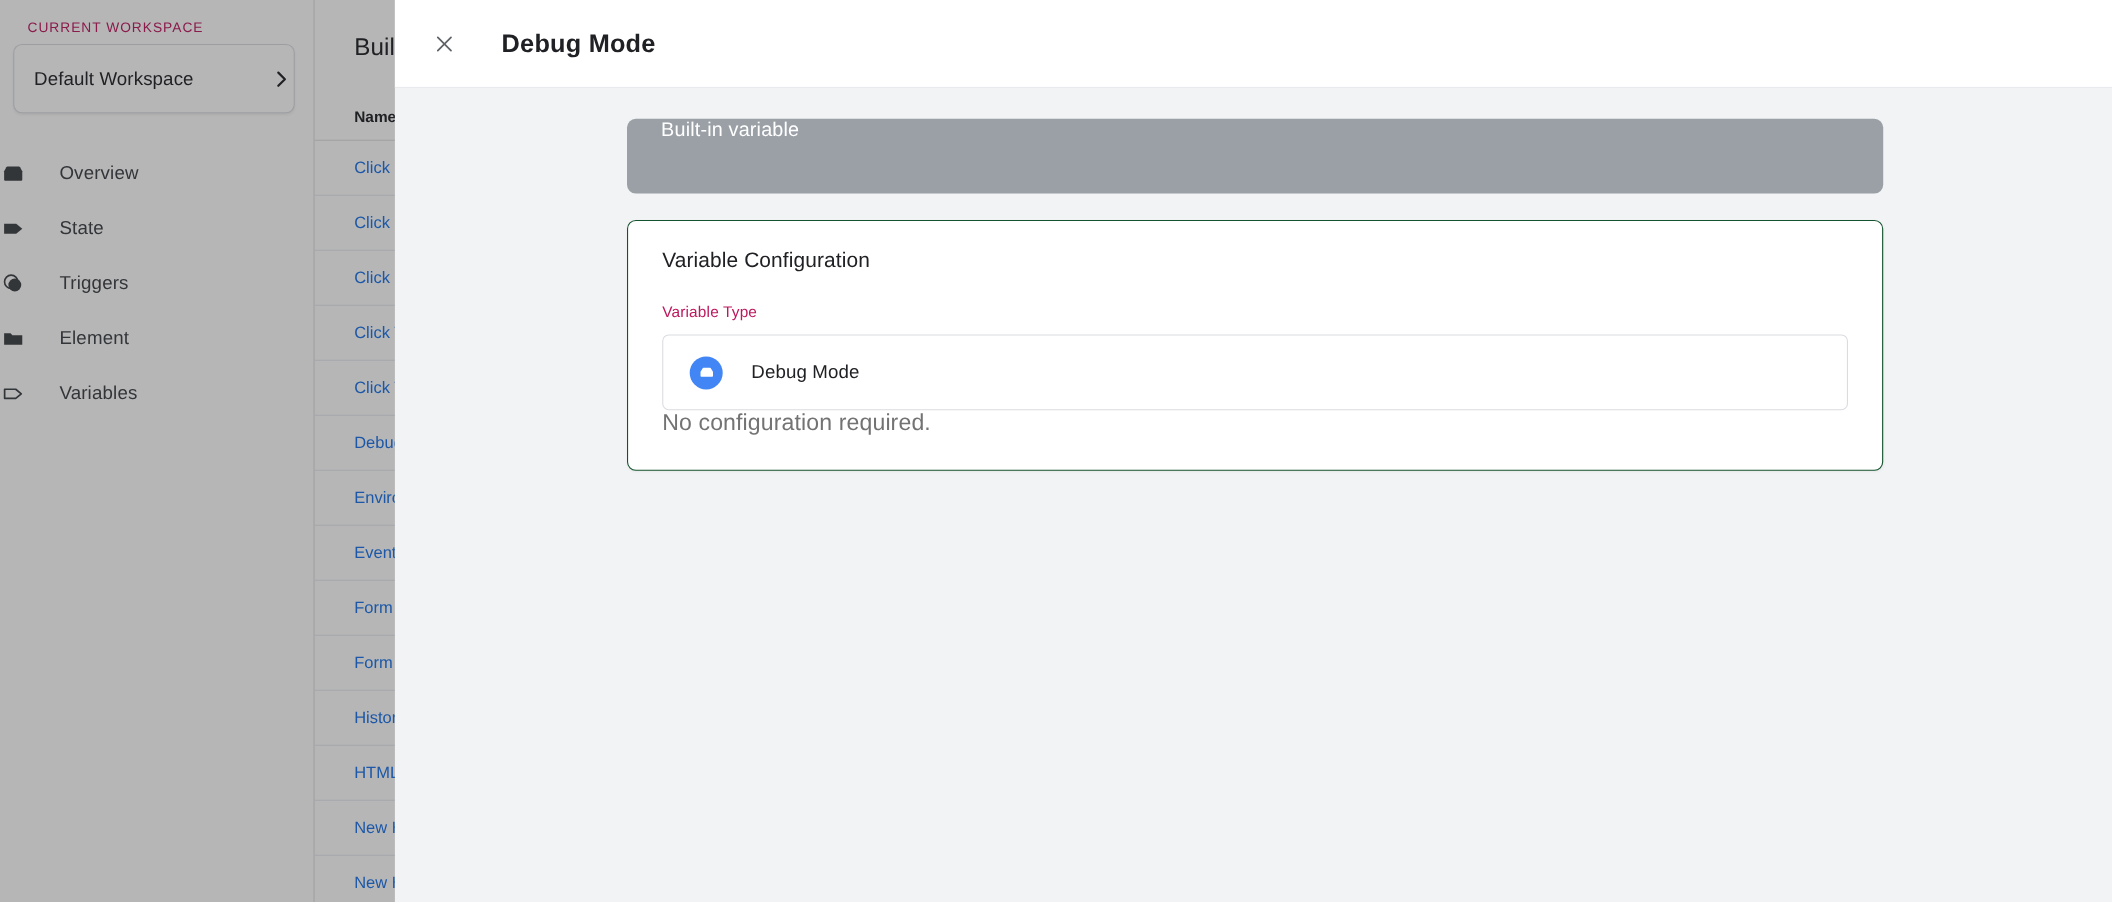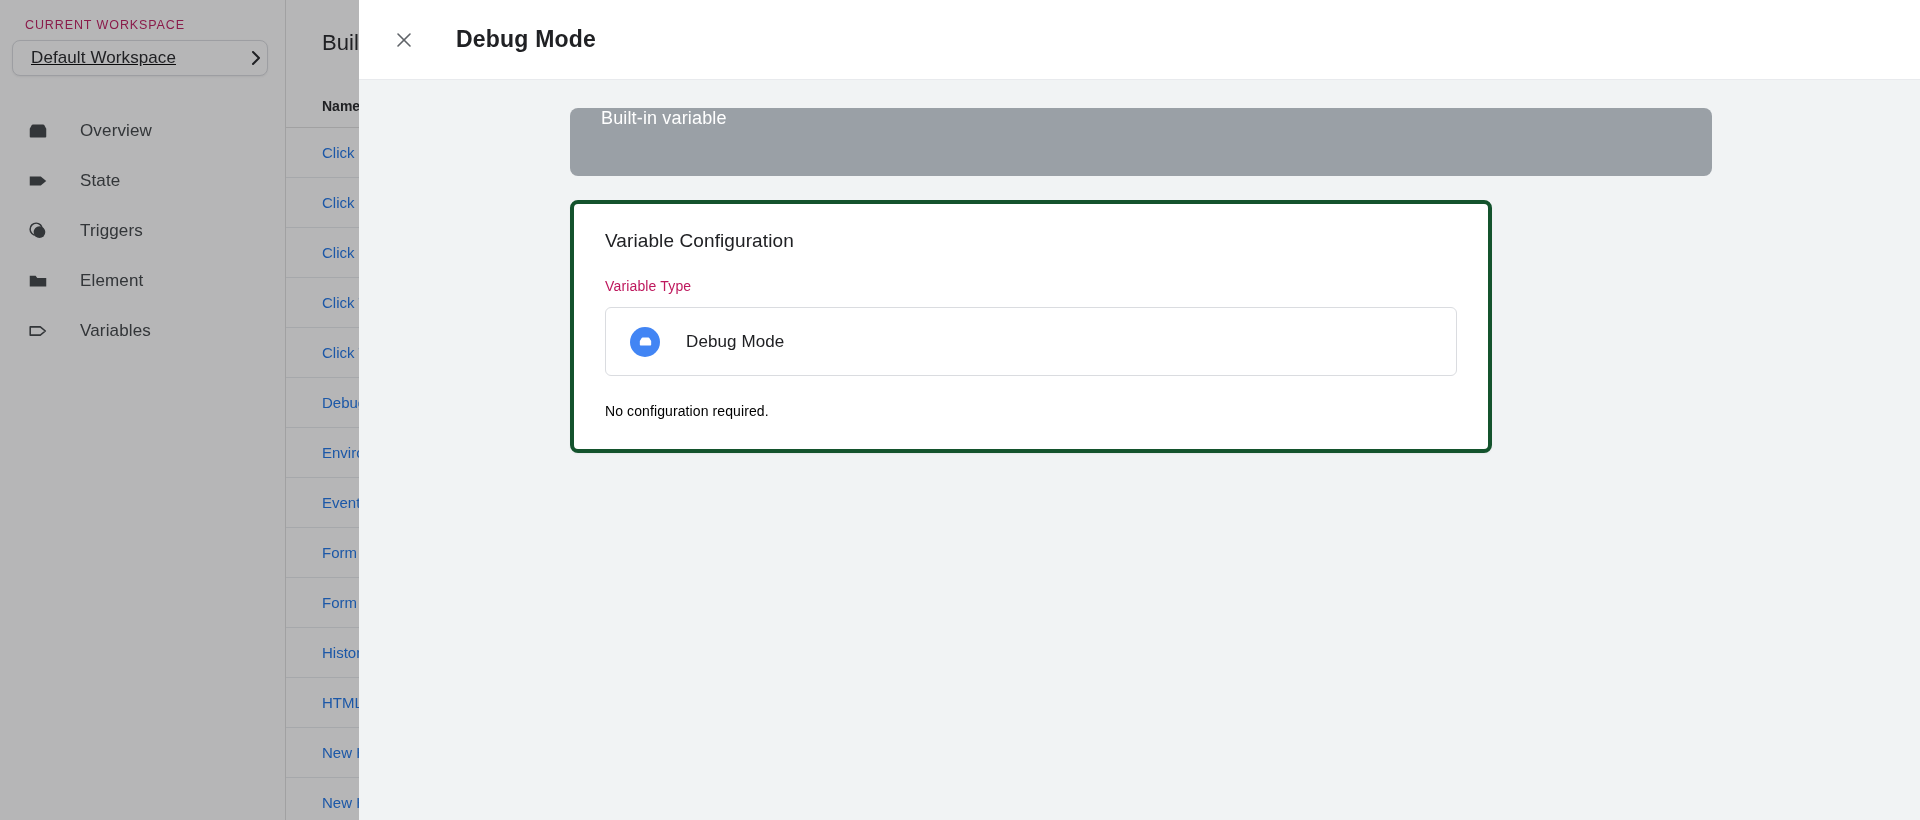--- a/index.html
+++ b/index.html
@@ -40,49 +40,47 @@
   .ws-label {
     font-size: 12.5px;
     letter-spacing: 0.9px;
     color: #be185d;
     font-weight: 500;
     padding: 0 0 8px 25px;
     text-transform: uppercase;
   }
   .ws-box {
     margin: 0 17px 0 12px;
-    height: 36px;
+    height: 63px;
     border: 1px solid #dadce0;
     border-radius: 8px;
     display: flex;
     align-items: center;
     padding: 0 3px 0 18px;
     background: #fff;
     box-shadow: 0 1px 2px rgba(60,64,67,.08);
-    text-decoration: underline;
   }
   .ws-name {
     flex: 1;
     font-size: 17px;
     color: #202124;
     letter-spacing: .1px;
   }
   .chev {
     width: 16px; height: 16px;
     color: #202124;
     display: flex; align-items: center; justify-content: center;
   }
   .chev svg { display: block; }
 
   .nav { margin-top: 30px; }
   .nav-item {
     height: 50px;
     display: flex;
     align-items: center;
-    padding-left: 26px;
     margin-right: 60px;
     border-radius: 0 25px 25px 0;
     cursor: pointer;
   }
   .nav-item .ico {
     width: 24px; height: 24px;
     flex: 0 0 24px;
     display: flex; align-items: center; justify-content: center;
     color: #3c4043;
     margin-right: 30px;
@@ -197,23 +195,23 @@
     align-items: flex-start;
     padding-left: 31px;
     color: #ffffff;
     font-size: 18px;
     letter-spacing: .15px;
   }
 
   .card {
     margin-left: 211px;
     margin-top: 24px;
-    width: 922px;
-    background: #ffffff;
-    border: 4px solid #14532d;
+    width: 1142px;
+    background: #ffffff;
+    border: 1px solid #14532d;
     border-radius: 8px;
     padding: 26px 31px 30px 31px;
     box-shadow: 0 1px 2px rgba(60,64,67,.06);
   }
   .card-title {
     font-size: 19px;
     color: #202124;
     letter-spacing: .1px;
   }
   .field-label {
@@ -241,23 +239,22 @@
     display: flex; align-items: center; justify-content: center;
     margin-right: 26px;
   }
   .type-icon svg { display: block; }
   .type-name {
     font-size: 17px;
     color: #202124;
     letter-spacing: .1px;
   }
   .no-config {
-    margin-top: 27px;
-    font-size: 14px;
-    color: #000000;
+    font-size: 21px;
+    color: #737373;
     letter-spacing: .1px;
   }
 </style>
 </head>
 <body>
 
 <div id="root">
 
   <div class="app-bg">
 

